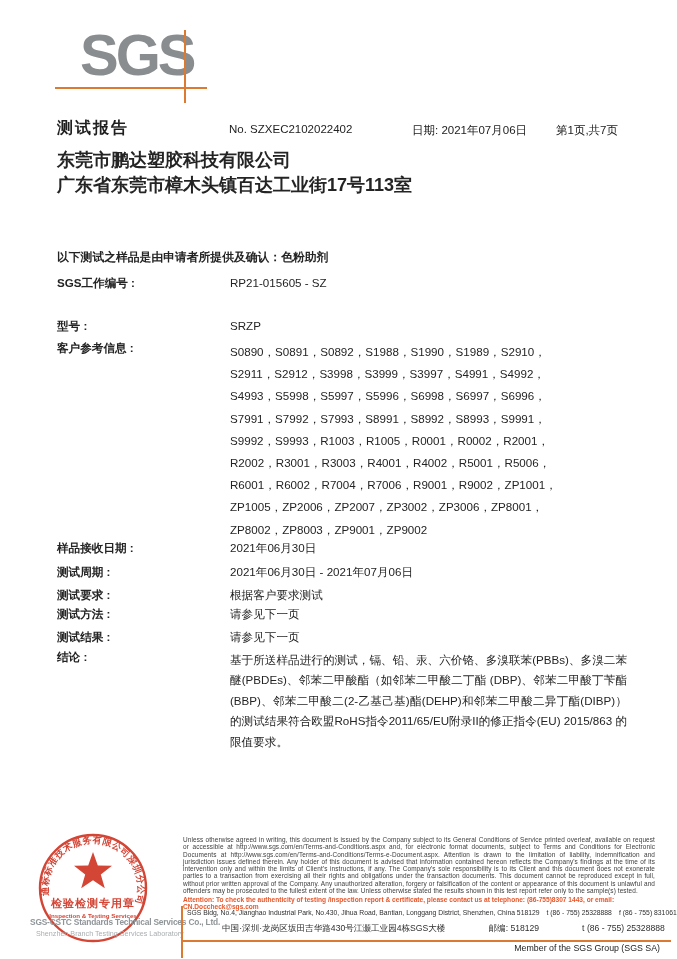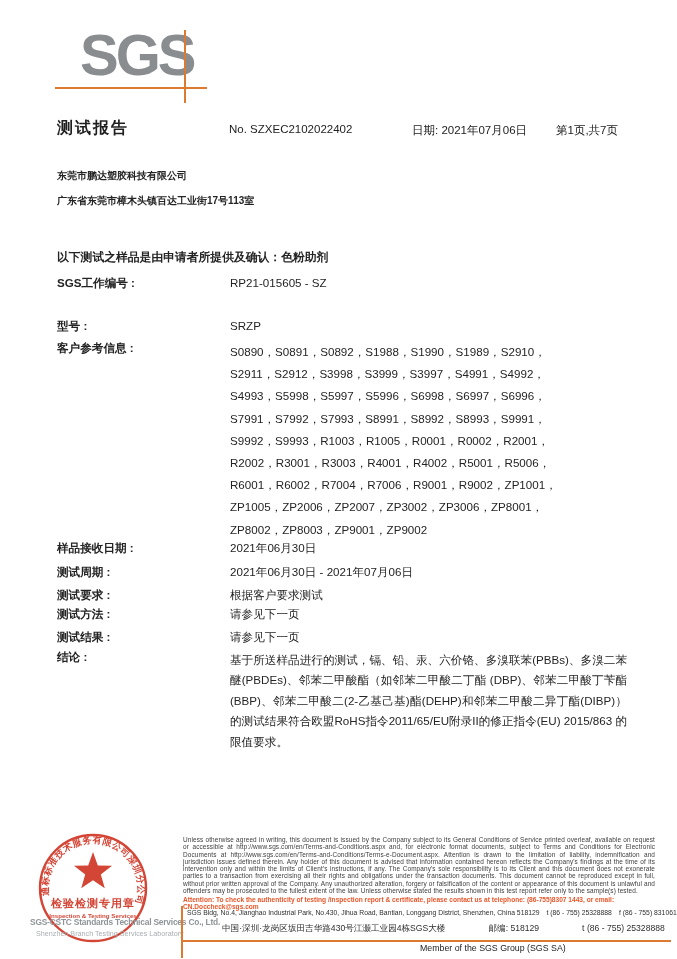--- a/index.html
+++ b/index.html
@@ -13,21 +13,21 @@
     position:absolute;left:80px;top:24px;font-size:58px;font-weight:bold;
     color:#8a8d90;letter-spacing:-3px;line-height:62px;
   }
   .logo-hline{position:absolute;left:55px;top:87px;width:152px;height:2px;background:#dd7a31;}
   .logo-vline{position:absolute;left:184px;top:30px;width:2px;height:73px;background:#dd7a31;}
   .report-title{position:absolute;left:57px;top:118px;font-size:16px;font-weight:bold;letter-spacing:2px;color:#1f1f1f;}
   .report-no{position:absolute;left:229px;top:123px;font-size:11.5px;color:#222;}
   .report-date{position:absolute;left:412px;top:123px;font-size:11.5px;color:#222;}
   .report-page{position:absolute;left:556px;top:123px;font-size:11.5px;color:#222;}
   
-  .company{position:absolute;left:57px;top:163px;font-size:10px;font-weight:bold;color:#242424;line-height:25px;}
+  .company{position:absolute;left:57px;top:148px;font-size:18px;font-weight:bold;color:#242424;line-height:25px;}
   
   .sample-statement{position:absolute;left:57px;top:250px;font-size:11.8px;font-weight:bold;color:#242424;}
   .info{position:absolute;left:57px;top:276px;width:570px;font-size:11.6px;color:#242424;}
   .info-row{display:flex;}
   .info-label{width:173px;flex-shrink:0;font-weight:bold;}
   .info-value{flex:1;}
   .mb12{margin-bottom:18px;} .mb7{margin-bottom:7px;margin-top:28px;} .mb9{margin-bottom:9px;}
   .mb8{margin-bottom:8px;} .mb4{margin-bottom:4px;} .mb5{margin-bottom:5px;} .mb0{margin-bottom:0;}
   .ref-lines div{line-height:22.2px;}
   .conclusion-text{line-height:20.5px;max-width:428px;text-align:justify;}
@@ -43,21 +43,21 @@
   .attention{
     position:absolute;left:183px;top:896px;width:472px;
     font-size:6.6px;line-height:7.4px;color:#e8572b;font-weight:bold;
   }
   .addr-vline{position:absolute;left:181px;top:906px;width:1.5px;height:52px;background:#dd7a31;}
   .footer-rule{position:absolute;left:181px;top:940px;width:490px;height:2px;background:#dd7a31;}
   .addr-en{position:absolute;left:187px;top:909px;width:480px;font-size:6.8px;color:#2f2f2f;white-space:nowrap;}
   .addr-en span{margin-right:7px;}
   .addr-cn{position:absolute;left:187px;top:923px;width:480px;font-size:8.6px;color:#2f2f2f;white-space:nowrap;}
   .addr-cn span{margin-right:8px;padding-left:35px;}
-  .member{position:absolute;left:420px;top:943px;width:240px;text-align:left;font-size:8.8px;color:#232323;}
+  .member{position:absolute;left:420px;top:943px;width:240px;text-align:right;font-size:8.8px;color:#232323;}
   .stamp-ring-text{fill:#cf3120;font-size:9.2px;font-weight:bold;letter-spacing:0.5px;}
   .stamp-cn{fill:#cf3120;font-size:11px;font-weight:bold;letter-spacing:1px;}
   .stamp-en{fill:#cf3120;font-size:6.2px;font-weight:bold;}
 </style>
 </head>
 <body>
 
 <div class="page">
 
   <div class="logo-text">SGS</div>

